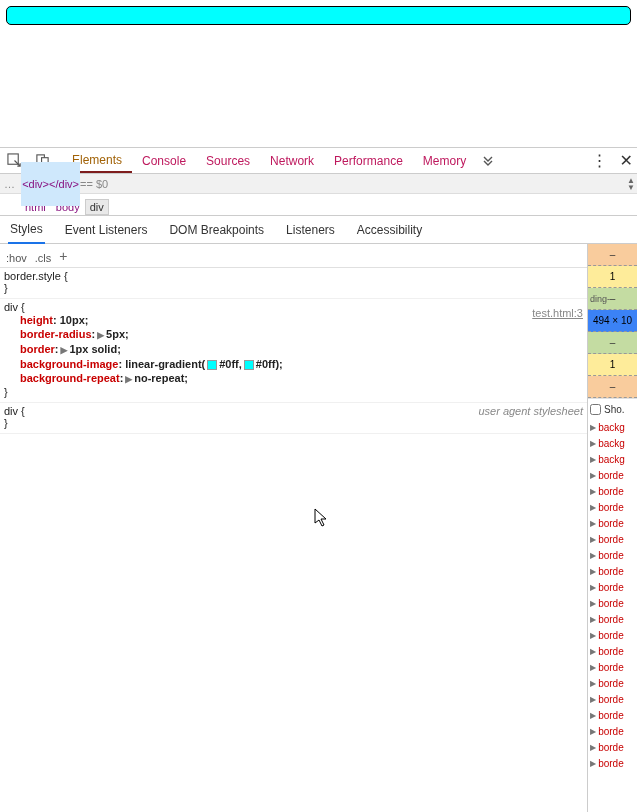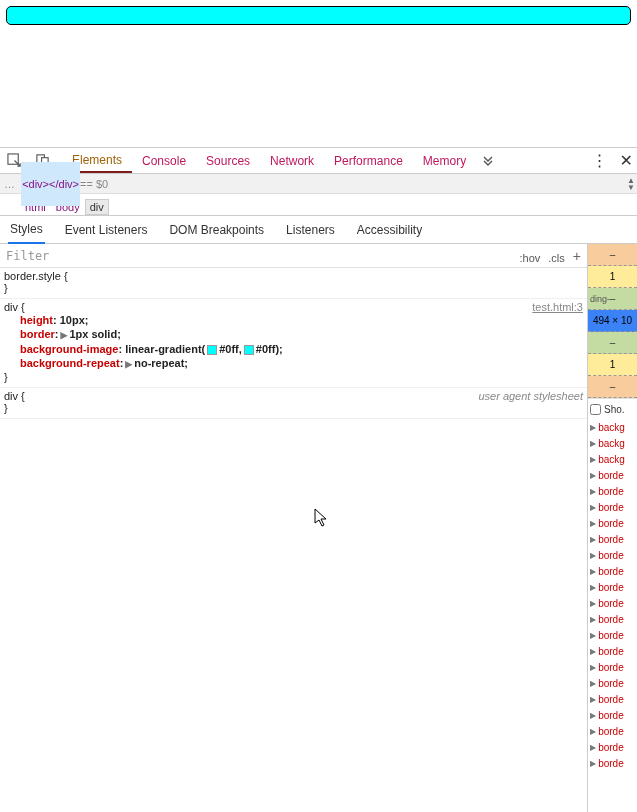--- a/index.html
+++ b/index.html
@@ -46,21 +46,21 @@
 .styles-scroll { flex: 1; font-family: Menlo, Consolas, monospace; font-size: 11px; color: #222; overflow-y: auto; }
 .rule { padding: 2px 4px 4px 4px; border-bottom: 1px solid #f0f0f0; position: relative; }
 .rule .selector { color: #222; }
 .rule .brace { color: #222; }
 .rule .prop { padding-left: 16px; line-height: 14px; font-weight: bold; }
 .rule .pn { color: #c80000; }
 .rule .pv { color: #222; }
 .rule .kw { color: #222; margin-top: 44px; }
 .rule .tri { color: #777; font-size: 9px; padding: 0 2px; }
 .rule .swatch { display: inline-block; width: 10px; height: 10px; border: 1px solid #999; vertical-align: middle; margin: 0 2px; }
-.rule .link { position: absolute; right: 4px; top: 2px; color: #888; text-decoration: underline; cursor: pointer; }
+.rule .link { position: absolute; right: 4px; top: 8px; color: #888; text-decoration: underline; cursor: pointer; }
 .rule .ua { position: absolute; right: 4px; top: 2px; color: #888; font-style: italic; }
 
 .side-col { width: 50px; border-left: 1px solid #ccc; display: flex; flex-direction: column; font-family: Menlo, Consolas, monospace; font-size: 10px; position: relative; }
 .box-row { height: 22px; display: flex; align-items: center; justify-content: center; border-bottom: 1px dashed #999; }
 .box-dash { color: #333; }
 .box-margin { background: #f9cc9d; }
 .box-border { background: #feec9a; }
 .box-padding { background: #c4dca2; }
 .box-content { background: #3b82f6; }
 .box-label { position: absolute; font-size: 9px; color: #555; left: 2px; }
@@ -135,37 +135,37 @@
     <div class="sub-tab active">Styles</div>
     <div class="sub-tab">Event Listeners</div>
     <div class="sub-tab">DOM Breakpoints</div>
     <div class="sub-tab">Listeners</div>
     <div class="sub-tab">Accessibility</div>
   </div>
 
   <div class="styles-body">
     <div class="styles-main">
       <div class="filter-row">
-        <input class="filter-input" placeholder="Filter" style="">
         <div class="filter-btns">
           <span class="filter-btn">:hov</span>
           <span class="filter-btn">.cls</span>
           <span class="plus">+</span>
         </div>
       </div>
 
       <div class="styles-scroll">
         <div class="rule">
           <div class="selector">border.style {</div>
           <div class="brace">}</div>
         </div>
         <div class="rule">
           <span class="link">test.html:3</span>
           <div class="selector">div {</div>
           <div class="prop"><span class="pn">height</span>: <span class="pv">10px</span>;</div>
+          <div class="prop"><span class="pn">border-radius</span>:<span class="tri">▶</span><span class="pv">5px</span>;</div>
           <div class="prop"><span class="pn">border</span>:<span class="tri">▶</span><span class="pv">1px solid</span>;</div>
           <div class="prop"><span class="pn">background-image</span>: <span class="kw">linear-gradient(</span><span class="swatch" style="background:#0ff"></span><span>#0ff</span><span>,</span><span class="swatch" style="background:#0ff"></span><span>#0ff</span><span>);</span></div>
           <div class="prop"><span class="pn">background-repeat</span>:<span class="tri">▶</span><span class="pv">no-repeat</span>;</div>
           <div class="brace">}</div>
         </div>
         <div class="rule">
           <span class="ua">user agent stylesheet</span>
           <div class="selector">div {</div>
           <div class="brace">}</div>
         </div>

